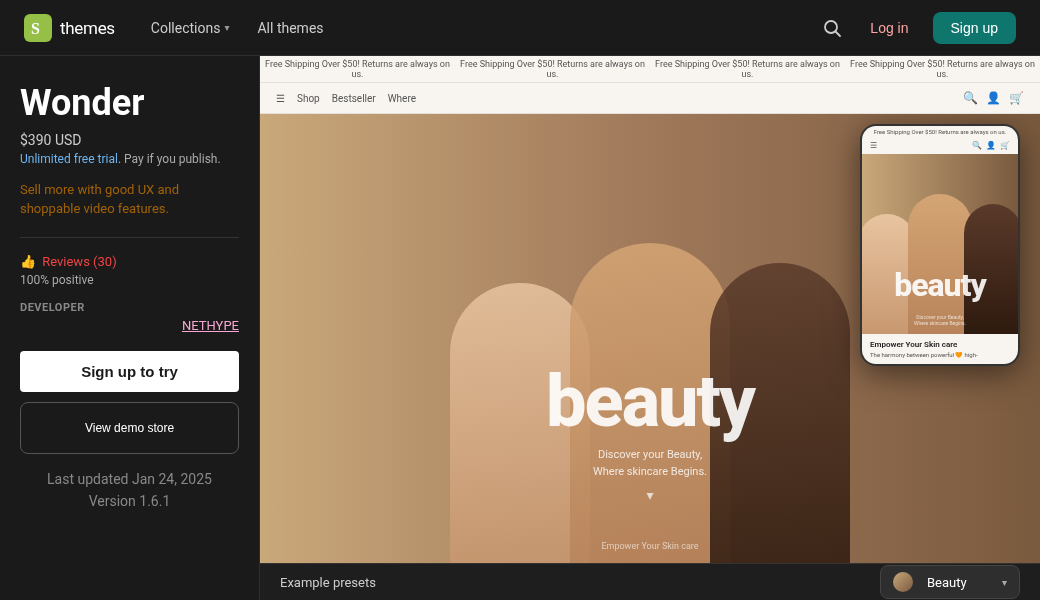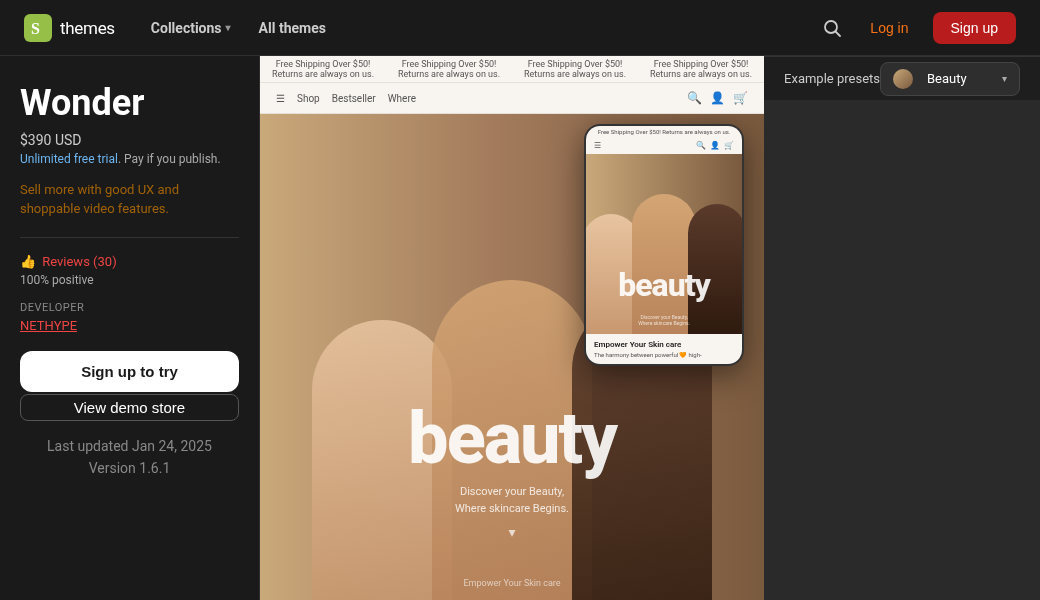--- a/index.html
+++ b/index.html
@@ -39,21 +39,20 @@
       font-size: 17px;
       font-weight: 400;
       color: #fff;
       letter-spacing: -0.3px;
     }
     .nav {
       display: flex;
       align-items: center;
       gap: 4px;
       flex: 1;
-      font-weight: bold;
     }
     .nav-item {
       display: flex;
       align-items: center;
       gap: 4px;
       padding: 6px 12px;
       border-radius: 6px;
       font-size: 14px;
       color: #ccc;
       cursor: pointer;
@@ -73,27 +72,27 @@
       border: none;
       cursor: pointer;
       color: #ccc;
       padding: 4px;
       display: flex;
       align-items: center;
     }
     .login-btn {
       background: none;
       border: none;
-      color: #f97316;
+      color: #fca5a5;
       font-size: 14px;
       cursor: pointer;
       padding: 6px 8px;
     }
     .signup-btn {
-      background: #b91c1c;
+      background: #0f766e;
       color: #fff;
       border: none;
       border-radius: 8px;
       padding: 8px 18px;
       font-size: 14px;
       font-weight: 500;
       cursor: pointer;
     }
 
     
@@ -162,67 +161,69 @@
       font-size: 12px;
       color: #aaa;
       margin-bottom: 14px;
     }
     .developer-label {
       font-size: 11px;
       color: #888;
       text-transform: uppercase;
       letter-spacing: 0.5px;
       margin-bottom: 4px;
+      font-weight: bold;
     }
     .developer-name {
       font-size: 13px;
-      color: #ef4444;
+      color: #f9a8d4;
       text-decoration: underline;
       cursor: pointer;
       margin-bottom: 18px;
+      text-align: right;
     }
     .btn-primary {
       width: 100%;
       background: #fff;
       color: #1a1a1a;
       border: none;
-      border-radius: 12px;
+      border-radius: 4px;
       padding: 12px;
       font-size: 15px;
       font-weight: 600;
       cursor: pointer;
-      margin-bottom: 2px;
+      margin-bottom: 10px;
     }
     .btn-secondary {
       width: 100%;
       background: transparent;
       color: #fff;
       border: 1px solid #555;
       border-radius: 8px;
-      padding: 4px;
-      font-size: 15px;
+      padding: 18px;
+      font-size: 12px;
       font-weight: 500;
       cursor: pointer;
     }
     .meta-info {
       margin-top: 14px;
       font-size: 14px;
       color: #888;
       text-align: center;
       line-height: 1.6;
     }
 
     
     .preview-area {
       flex: 1;
       background: #2a2a2a;
       position: relative;
       overflow: hidden;
       display: flex;
-      flex-direction: row;
+      flex-direction: column;
     }
     .preview-frame {
       flex: 1;
       position: relative;
       overflow: hidden;
     }
     .preview-shipping-bar {
       background: #f8f4ef;
       text-align: center;
       font-size: 9px;
@@ -381,21 +382,21 @@
     }
 
     
     .preview-bottom-bar {
       background: #1e1e1e;
       padding: 10px 20px;
       display: flex;
       align-items: center;
       justify-content: space-between;
       border-top: 1px solid #333;
-      height: 44px;
+      height: 37px;
     }
     .example-presets-label {
       font-size: 13px;
       color: #ccc;
     }
     .preset-selector {
       display: flex;
       align-items: center;
       gap: 8px;
       background: #2e2e2e;

